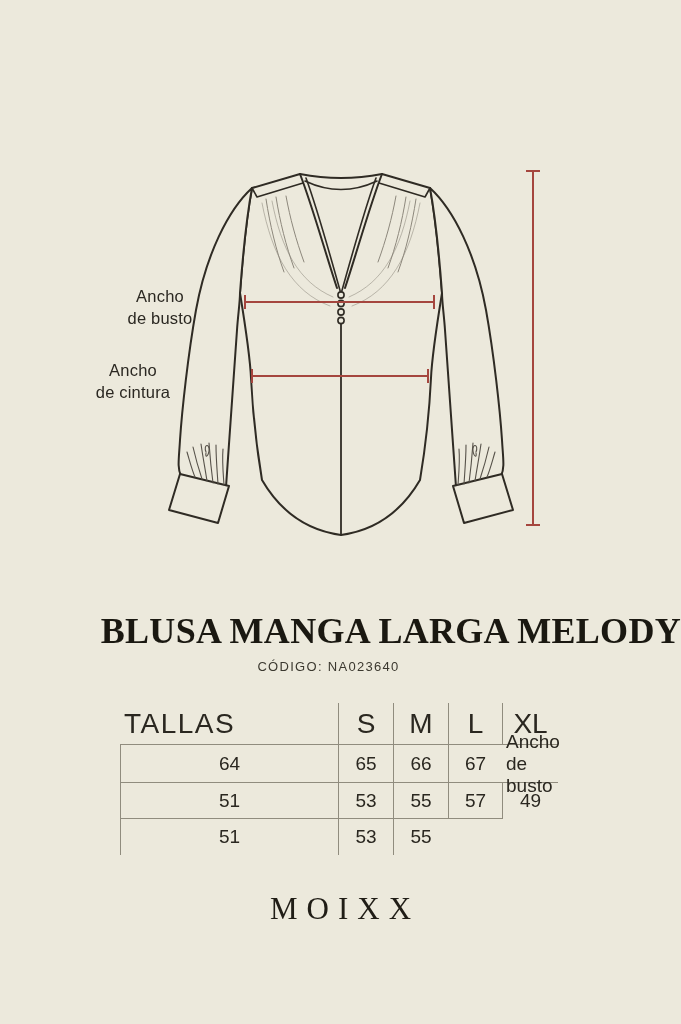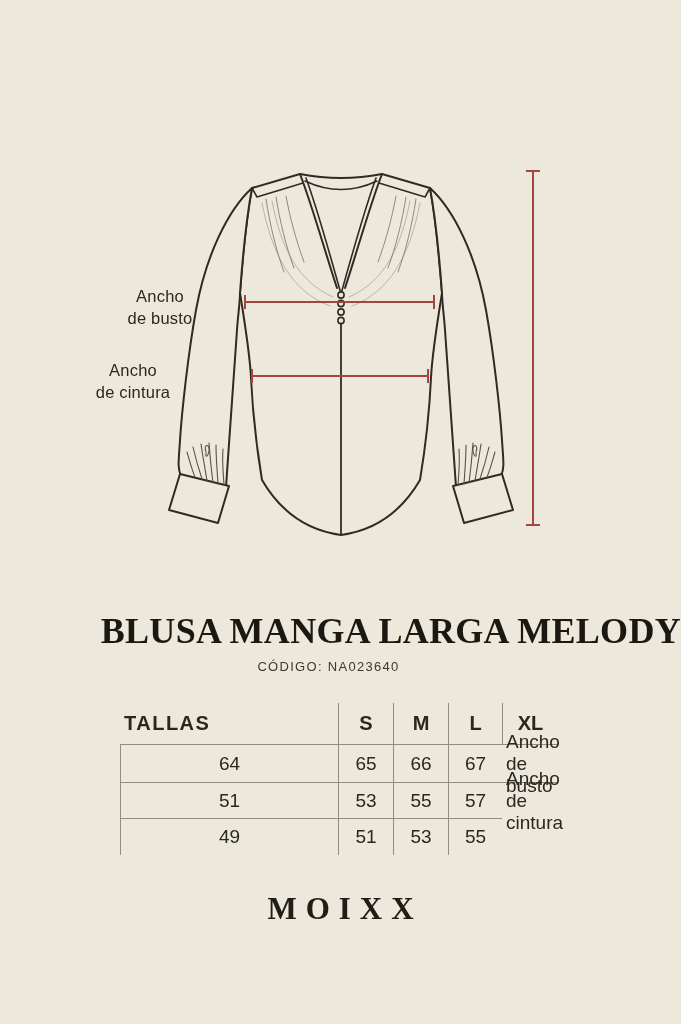--- a/index.html
+++ b/index.html
@@ -30,26 +30,26 @@
     font-size:13px;letter-spacing:1.3px;color:#3b382f;
   }
   .size-table{
     position:absolute;left:120px;top:703px;width:438px;
     display:grid;grid-template-columns:218px 55px 55px 54px 56px;
     grid-template-rows:42px 38px 36px 36px;
   }
   .cell{display:flex;align-items:center;font-size:19px;color:#2a2720;}
   .cell.c-label{justify-content:flex-start;padding-left:4px;}
   .cell.c-val{justify-content:center;border-left:1px solid var(--table-line);}
-  .cell.hdr{font-weight:700;font-size:20px;}
+  .cell.hdr{font-weight:400;font-size:28px;}
   .cell.hdr.c-label{letter-spacing:1.5px;}
   .cell.rule{border-bottom:1px solid var(--table-line);}
   .brand-logo{
     position:absolute;left:0;top:891px;width:681px;text-align:center;
-    font-family:"Liberation Serif",serif;font-weight:700;font-size:31px;
+    font-family:"Liberation Serif",serif;font-weight:400;font-size:31px;
     letter-spacing:9px;text-indent:9px;color:#201d16;
   }
 </style>
 </head>
 <body>
 
 <div class="page">
 
   <svg class="diagram-svg" viewBox="0 0 681 560" aria-hidden="true">
     <g fill="none" stroke="#2f2b24" stroke-width="2" stroke-linecap="round" stroke-linejoin="round">
@@ -157,21 +157,20 @@
     <div class="cell c-val rule">65</div>
     <div class="cell c-val rule">66</div>
     <div class="cell c-val rule">67</div>
 
     <div class="cell c-label rule">Ancho de busto</div>
     <div class="cell c-val rule">51</div>
     <div class="cell c-val rule">53</div>
     <div class="cell c-val rule">55</div>
     <div class="cell c-val rule">57</div>
 
-    <div class="cell c-label">Ancho de cintura</div>
     <div class="cell c-val">49</div>
     <div class="cell c-val">51</div>
     <div class="cell c-val">53</div>
     <div class="cell c-val">55</div>
   </div>
 
   <div class="brand-logo">MOIXX</div>
 
 </div>
 

